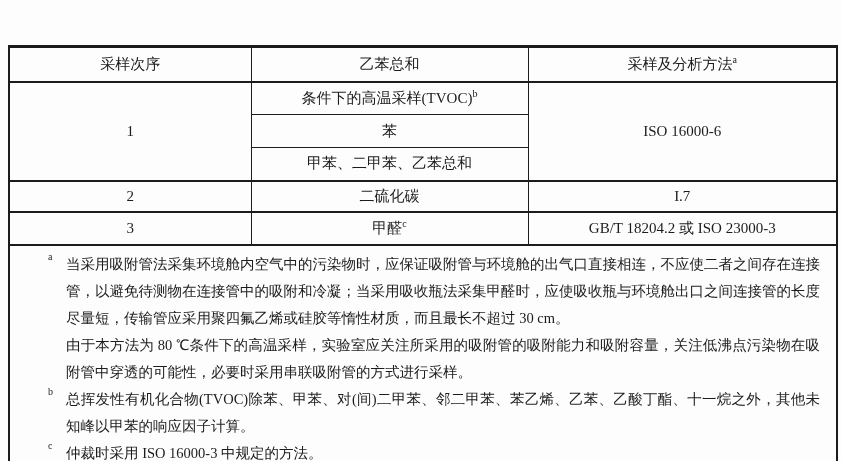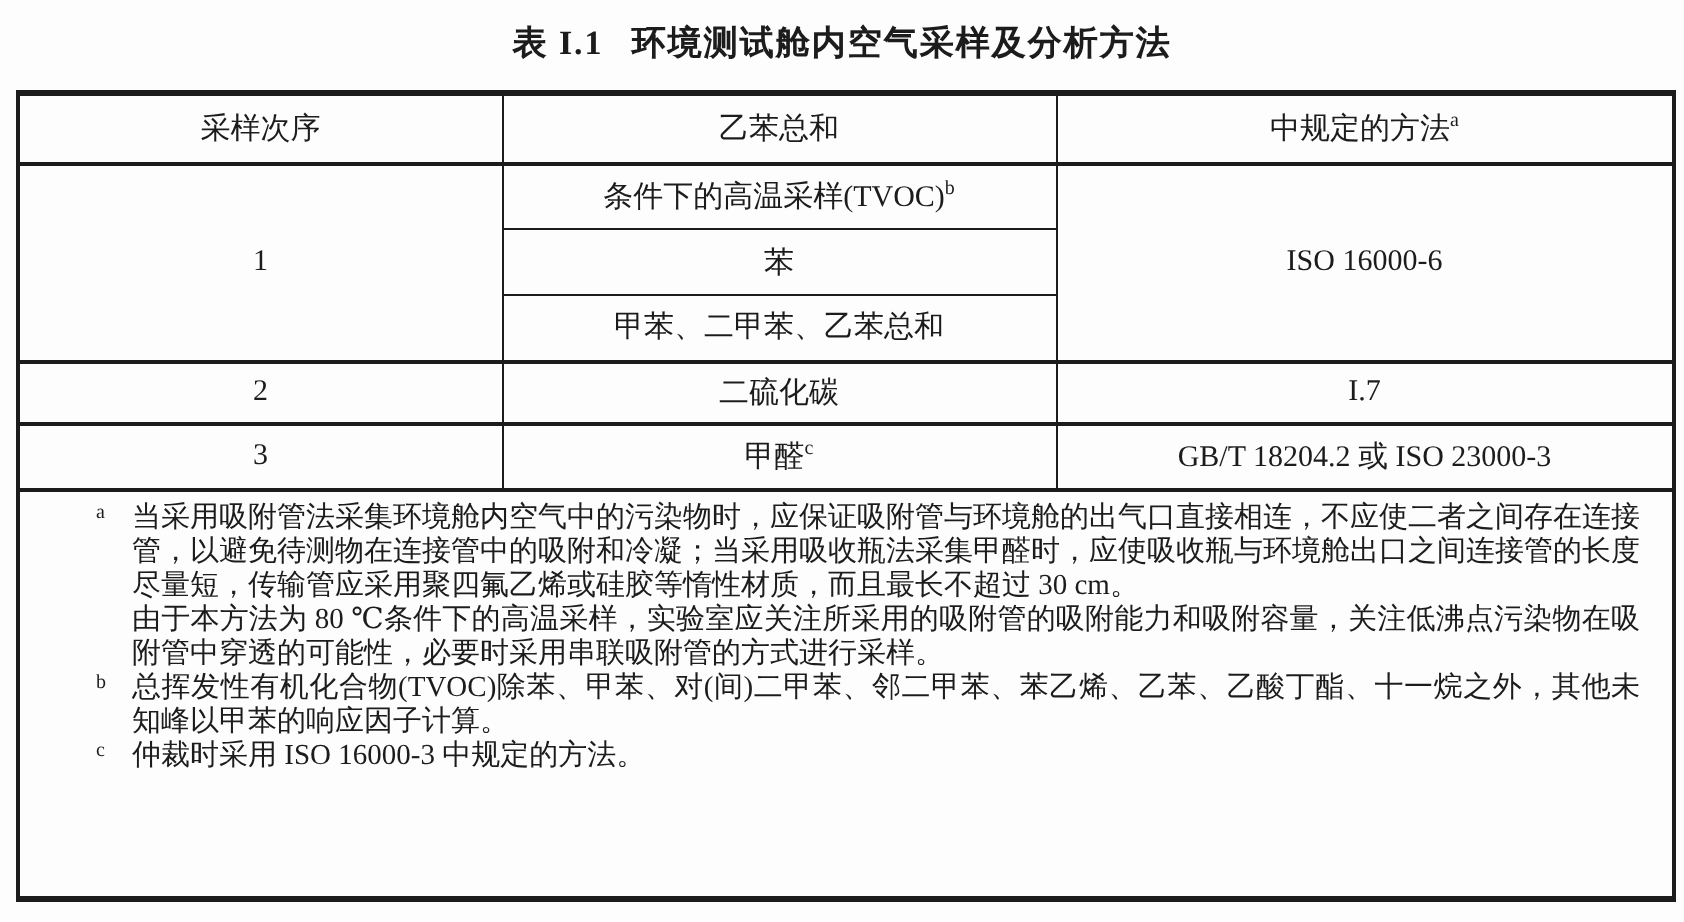--- a/index.html
+++ b/index.html
@@ -56,50 +56,48 @@
     text-align: left;
     padding: 5px 16px 4px 32px;
     font-size: 14.5px;
   }
   .footnote { position: relative; padding-left: 24px; }
   .footnote .marker {
     position: absolute; left: 6px; top: 6px;
     font-size: 10px;
   }
   .footnote p {
-    line-height: 17px;
+    line-height: 27px;
     text-align: justify;
     text-justify: inter-ideograph;
+    font-family: Liberation Serif, serif;
   }
 </style>
 </head>
 <body>
 
 <div class="page">
 
-  <div class="doc-title">
-    <span>表 I.1</span><span class="gap">环境测试舱内空气采样及分析方法</span>
-  </div>
 
   <table class="doc-table">
     <colgroup>
         <col class="c1">
         <col class="c2">
         <col class="c3">
       </colgroup>
     <thead>
       <tr>
         <th>
           <span>采样次序</span>
         </th>
         <th>
           <span>乙苯总和</span>
         </th>
         <th>
-          <span>中规定的方法</span><sup>a</sup>
+          <span>采样及分析方法</span><sup>a</sup>
         </th>
       </tr>
     </thead>
     <tbody>
       <tr class="sub">
         <td rowspan="3" class="group-end">1</td>
         <td>
           <span>条件下的高温采样(TVOC)</span><sup>b</sup>
         </td>
         <td rowspan="3" class="group-end">ISO 16000-6</td>

